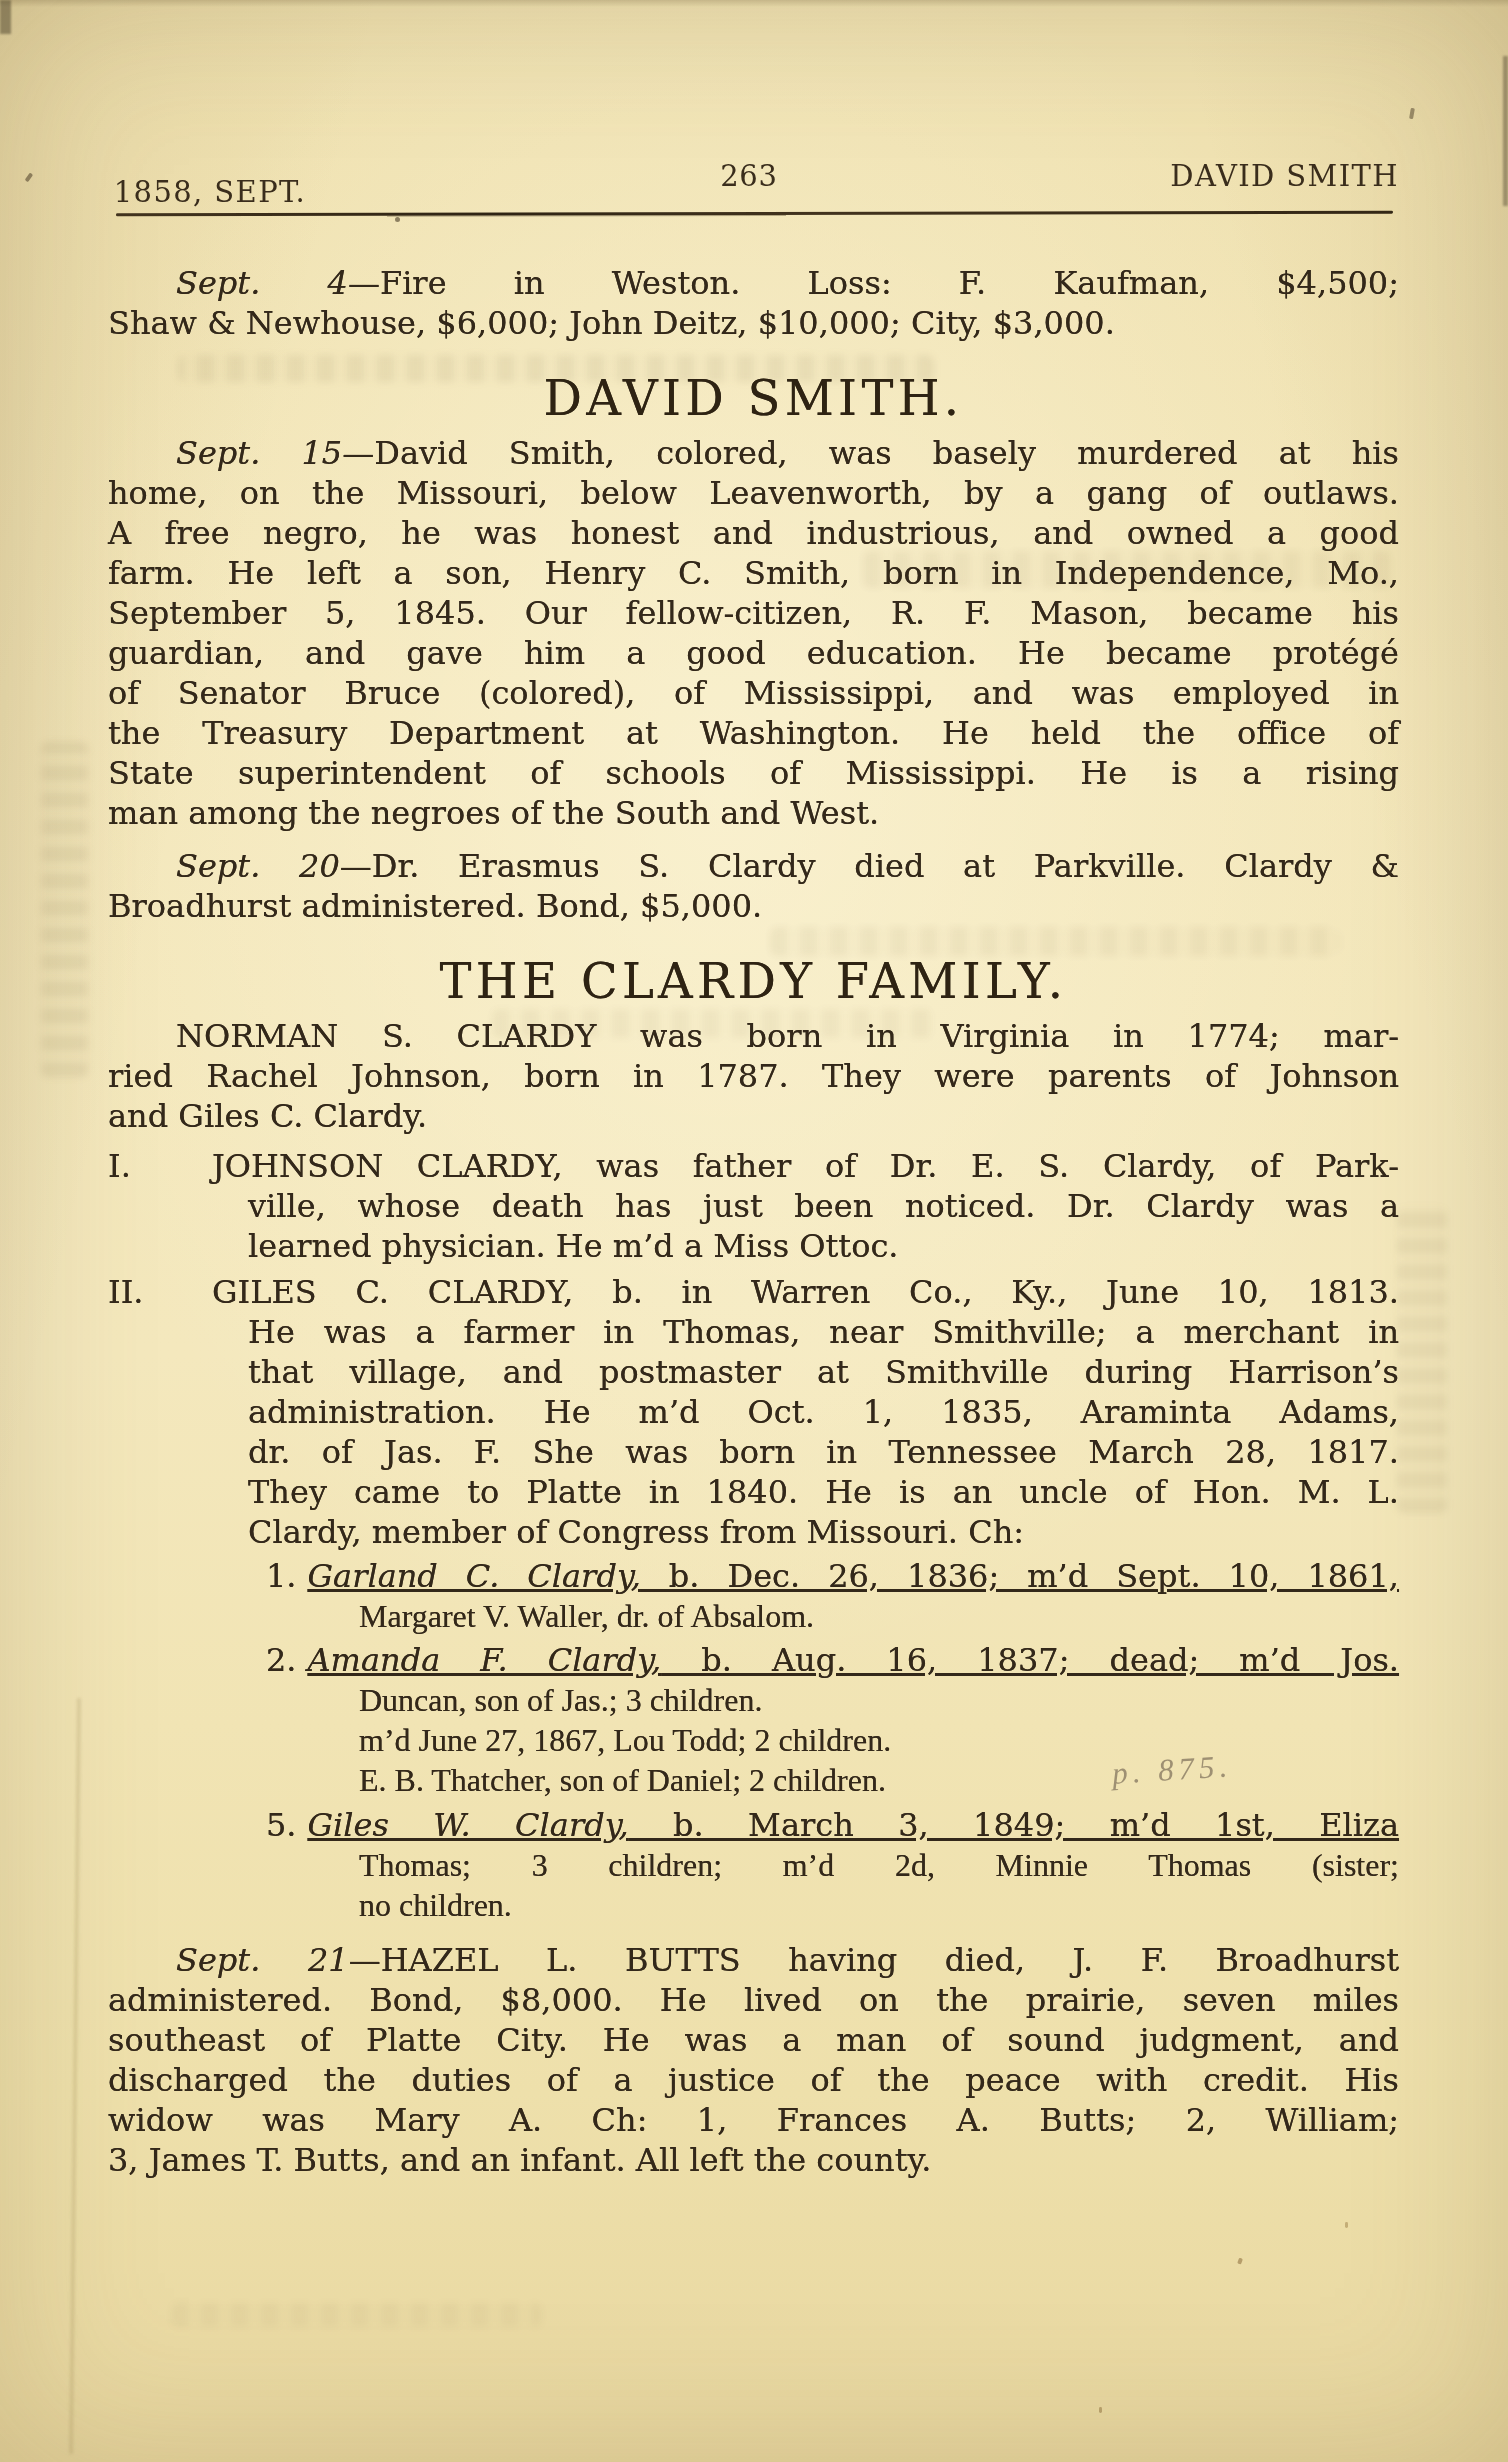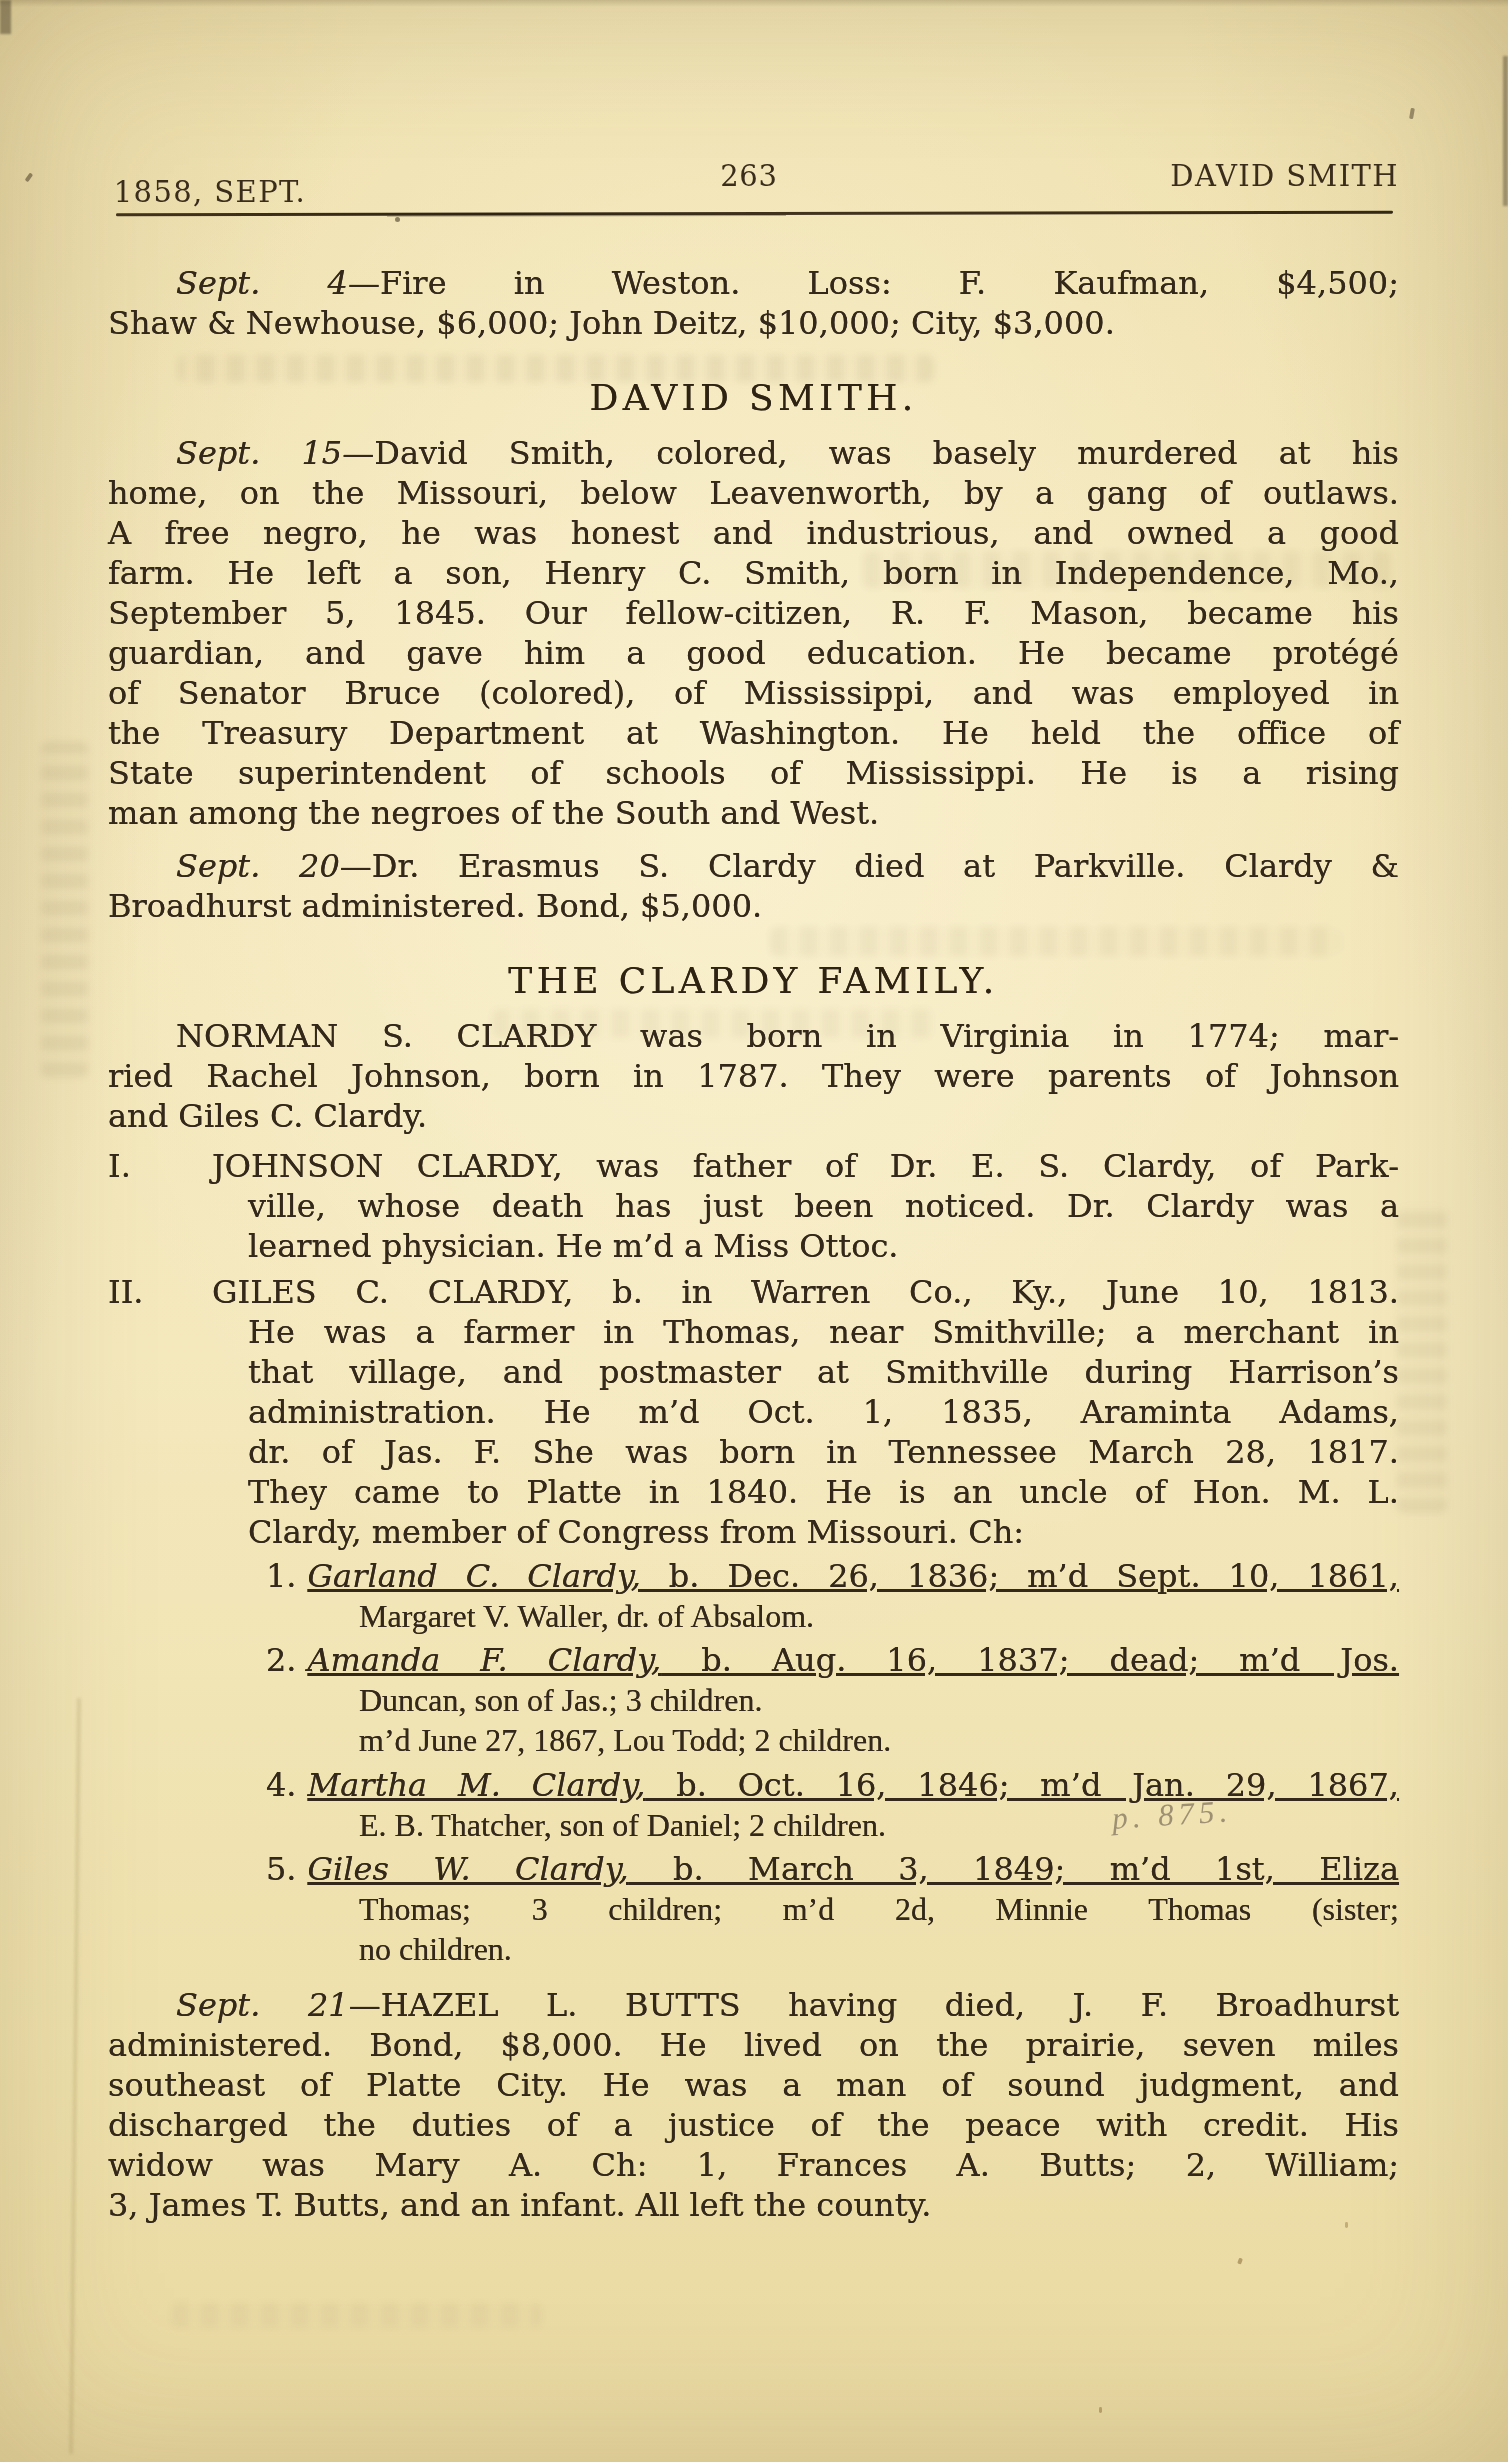--- a/index.html
+++ b/index.html
@@ -49,21 +49,21 @@
     font-size: 32px; line-height: 40px;
     text-align: justify; text-align-last: justify;
     text-shadow: 0 0 0.5px rgba(51,40,26,0.85);
     white-space: normal;
   }
   .ln.end { text-align-last: left; }
   .indent { padding-left: 68px; }
   .it { font-style: italic; }
   .heading {
     margin-top: 33px; margin-bottom: 13px;
-    font-size: 36px; line-height: 44px; letter-spacing: 4.3px;
+    font-size: 48px; line-height: 44px; letter-spacing: 4.3px;
     text-align: center; text-align-last: center;
     color: #2e2313;
     text-shadow: 0 0 0.6px rgba(46,35,19,0.85);
   }
   .mt-para  { margin-top: 13px; }
   .mt-item1 { margin-top: 10px; }
   .mt-item2 { margin-top: 5.7px; }
   .mt-child { margin-top: 4.3px; }
   .mt-last  { margin-top: 15.7px; }
   
@@ -179,21 +179,20 @@
   <div class="ln rcont end">Clardy, member of Congress from Missouri.  Ch:</div>
 
   <div class="ln sub-first mt-child"><span class="snum">1.</span><span class="it">Garland C. Clardy,</span><span> b. Dec. 26, 1836; m’d Sept. 10, 1861,</span></div>
   <div class="ln scont end">Margaret V. Waller, dr. of Absalom.</div>
 
   <div class="ln sub-first mt-child"><span class="snum">2.</span><span class="it">Amanda F. Clardy,</span><span> b. Aug. 16, 1837; dead; m’d Jos.</span></div>
   <div class="ln scont end">Duncan, son of Jas.; 3 children.</div>
 
   <div class="ln scont end">m’d June 27, 1867, Lou Todd; 2 children.</div>
 
-  <div class="ln sub-first mt-child"><span class="snum">4.</span><span class="it">Martha M. Clardy,</span><span> b. Oct. 16, 1846; m’d Jan. 29, 1867,</span></div>
   <div class="ln scont end rel"><span>E. B. Thatcher, son of Daniel; 2 children.</span><span class="pencil">p. 875.</span></div>
 
   <div class="ln sub-first mt-child"><span class="snum">5.</span><span class="it">Giles W. Clardy,</span><span> b. March 3, 1849; m’d 1st, Eliza</span></div>
   <div class="ln scont">Thomas; 3 children; m’d 2d, Minnie Thomas (sister;</div>
   <div class="ln scont end">no children.</div>
 
   <div class="ln indent mt-last"><span class="it">Sept. 21</span><span>—HAZEL L. BUTTS having died, J. F. Broadhurst</span></div>
   <div class="ln">administered.  Bond, $8,000.  He lived on the prairie, seven miles</div>
   <div class="ln">southeast of Platte City.  He was a man of sound judgment, and</div>
   <div class="ln">discharged the duties of a justice of the peace with credit.  His</div>

